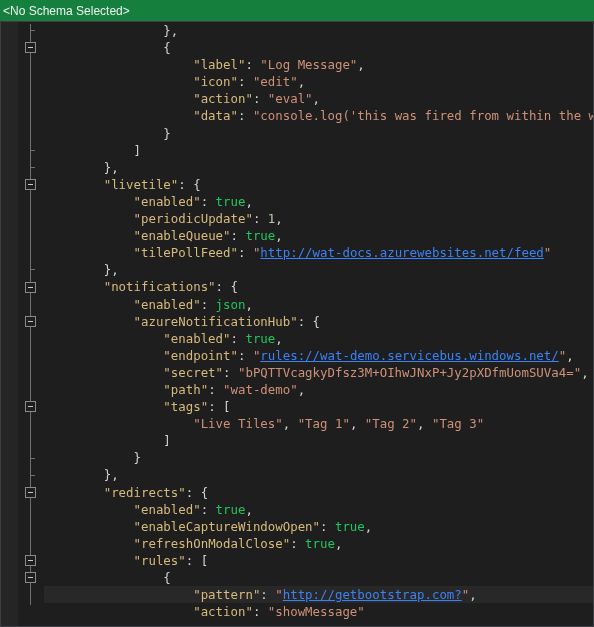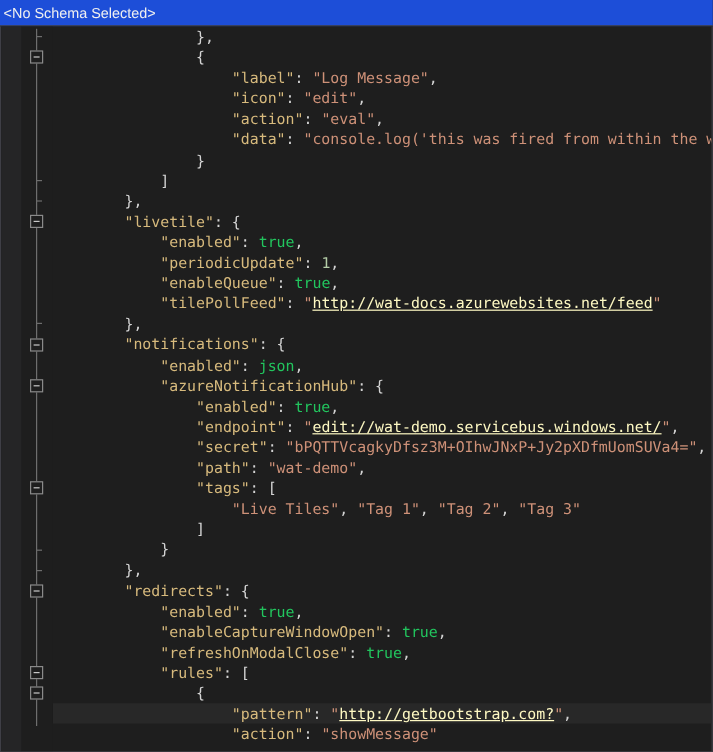--- a/index.html
+++ b/index.html
@@ -54,21 +54,21 @@
     display: inline-block;
     position: relative;
     flex: none;
   }
   .pin-icon svg, .close-icon svg { display: block; }
   .tabstrip-rest { flex: 1; background: #2d2d30; }
 
   
   .schemabar {
     height: 21px;
-    background: #1d4ed8;
+    background: #15803d;
     border-bottom: 1px solid #3e3e42;
     display: flex;
     align-items: center;
     padding-left: 3px;
     flex: none;
   }
   .schemabar-label {
     color: #f0f0f0;
     font-family: "Liberation Sans", sans-serif;
     font-size: 12px;
@@ -147,21 +147,21 @@
     letter-spacing: 0px;
   }
   .line.highlight {
     background: #282828;
   }
   .tok-key   { color: #d7ba7d; }
   .tok-str   { color: #ce9178; }
   .tok-bool  { color: #22c55e; }
   .tok-num   { color: #b5cea8; }
   .tok-punc  { color: #d4d4d4; }
-  .tok-link  { color: #fef9c3; text-decoration: underline; text-align: center; }
+  .tok-link  { color: #3b82f6; text-decoration: underline; text-align: center; }
   .tok-plain { color: #d4d4d4; }
 </style>
 </head>
 <body>
 
 <div class="window">
 
 
   <div class="schemabar">
     <span class="schemabar-label">&lt;No Schema Selected&gt;</span>
@@ -199,21 +199,21 @@
         <div class="line"><span class="tok-plain">        </span><span class="tok-key">"livetile"</span><span class="tok-punc">: {</span></div>
         <div class="line"><span class="tok-plain">            </span><span class="tok-key">"enabled"</span><span class="tok-punc">: </span><span class="tok-bool">true</span><span class="tok-punc">,</span></div>
         <div class="line"><span class="tok-plain">            </span><span class="tok-key">"periodicUpdate"</span><span class="tok-punc">: </span><span class="tok-num">1</span><span class="tok-punc">,</span></div>
         <div class="line"><span class="tok-plain">            </span><span class="tok-key">"enableQueue"</span><span class="tok-punc">: </span><span class="tok-bool">true</span><span class="tok-punc">,</span></div>
         <div class="line"><span class="tok-plain">            </span><span class="tok-key">"tilePollFeed"</span><span class="tok-punc">: </span><span class="tok-str">"</span><span class="tok-link">http://wat-docs.azurewebsites.net/feed</span><span class="tok-str">"</span></div>
         <div class="line"><span class="tok-plain">        </span><span class="tok-punc">},</span></div>
         <div class="line"><span class="tok-plain">        </span><span class="tok-key">"notifications"</span><span class="tok-punc">: {</span></div>
         <div class="line"><span class="tok-plain">            </span><span class="tok-key">"enabled"</span><span class="tok-punc">: </span><span class="tok-bool">json</span><span class="tok-punc">,</span></div>
         <div class="line"><span class="tok-plain">            </span><span class="tok-key">"azureNotificationHub"</span><span class="tok-punc">: {</span></div>
         <div class="line"><span class="tok-plain">                </span><span class="tok-key">"enabled"</span><span class="tok-punc">: </span><span class="tok-bool">true</span><span class="tok-punc">,</span></div>
-        <div class="line"><span class="tok-plain">                </span><span class="tok-key">"endpoint"</span><span class="tok-punc">: </span><span class="tok-str">"</span><span class="tok-link">edit://wat-demo.servicebus.windows.net/</span><span class="tok-str">"</span><span class="tok-punc">,</span></div>
+        <div class="line"><span class="tok-plain">                </span><span class="tok-key">"endpoint"</span><span class="tok-punc">: </span><span class="tok-str">"</span><span class="tok-link">rules://wat-demo.servicebus.windows.net/</span><span class="tok-str">"</span><span class="tok-punc">,</span></div>
         <div class="line"><span class="tok-plain">                </span><span class="tok-key">"secret"</span><span class="tok-punc">: </span><span class="tok-str">"bPQTTVcagkyDfsz3M+OIhwJNxP+Jy2pXDfmUomSUVa4="</span><span class="tok-punc">,</span></div>
         <div class="line"><span class="tok-plain">                </span><span class="tok-key">"path"</span><span class="tok-punc">: </span><span class="tok-str">"wat-demo"</span><span class="tok-punc">,</span></div>
         <div class="line"><span class="tok-plain">                </span><span class="tok-key">"tags"</span><span class="tok-punc">: [</span></div>
         <div class="line"><span class="tok-plain">                    </span><span class="tok-str">"Live Tiles"</span><span class="tok-punc">, </span><span class="tok-str">"Tag 1"</span><span class="tok-punc">, </span><span class="tok-str">"Tag 2"</span><span class="tok-punc">, </span><span class="tok-str">"Tag 3"</span></div>
         <div class="line"><span class="tok-plain">                </span><span class="tok-punc">]</span></div>
         <div class="line"><span class="tok-plain">            </span><span class="tok-punc">}</span></div>
         <div class="line"><span class="tok-plain">        </span><span class="tok-punc">},</span></div>
         <div class="line"><span class="tok-plain">        </span><span class="tok-key">"redirects"</span><span class="tok-punc">: {</span></div>
         <div class="line"><span class="tok-plain">            </span><span class="tok-key">"enabled"</span><span class="tok-punc">: </span><span class="tok-bool">true</span><span class="tok-punc">,</span></div>
         <div class="line"><span class="tok-plain">            </span><span class="tok-key">"enableCaptureWindowOpen"</span><span class="tok-punc">: </span><span class="tok-bool">true</span><span class="tok-punc">,</span></div>

